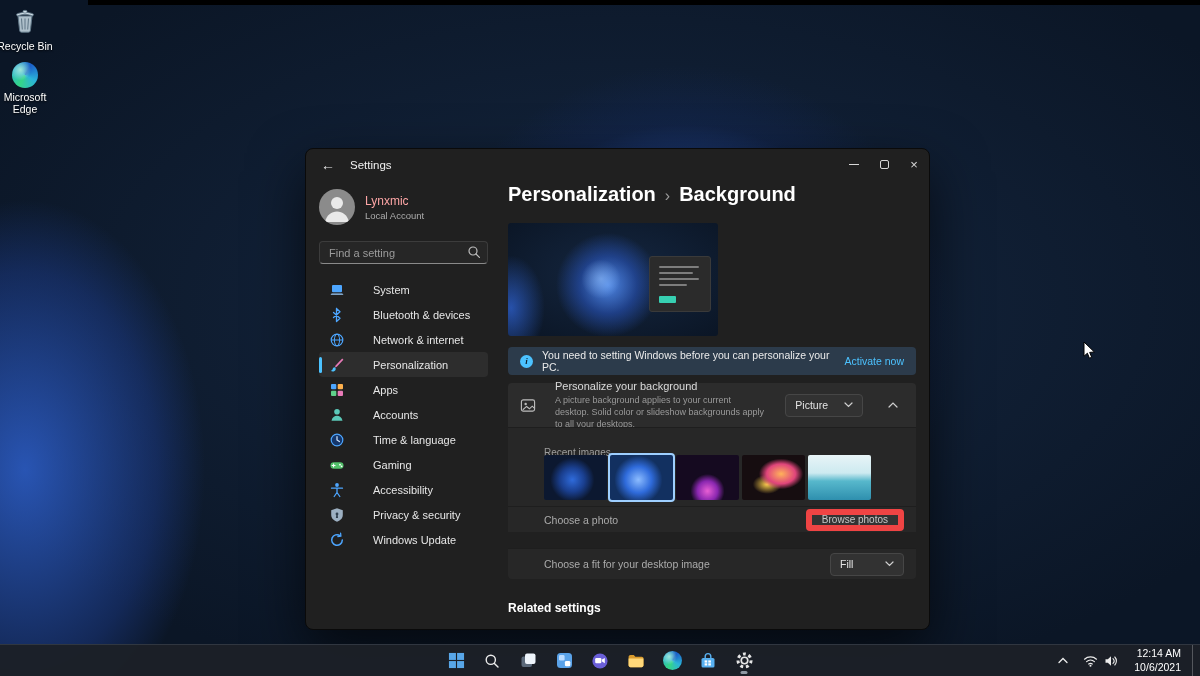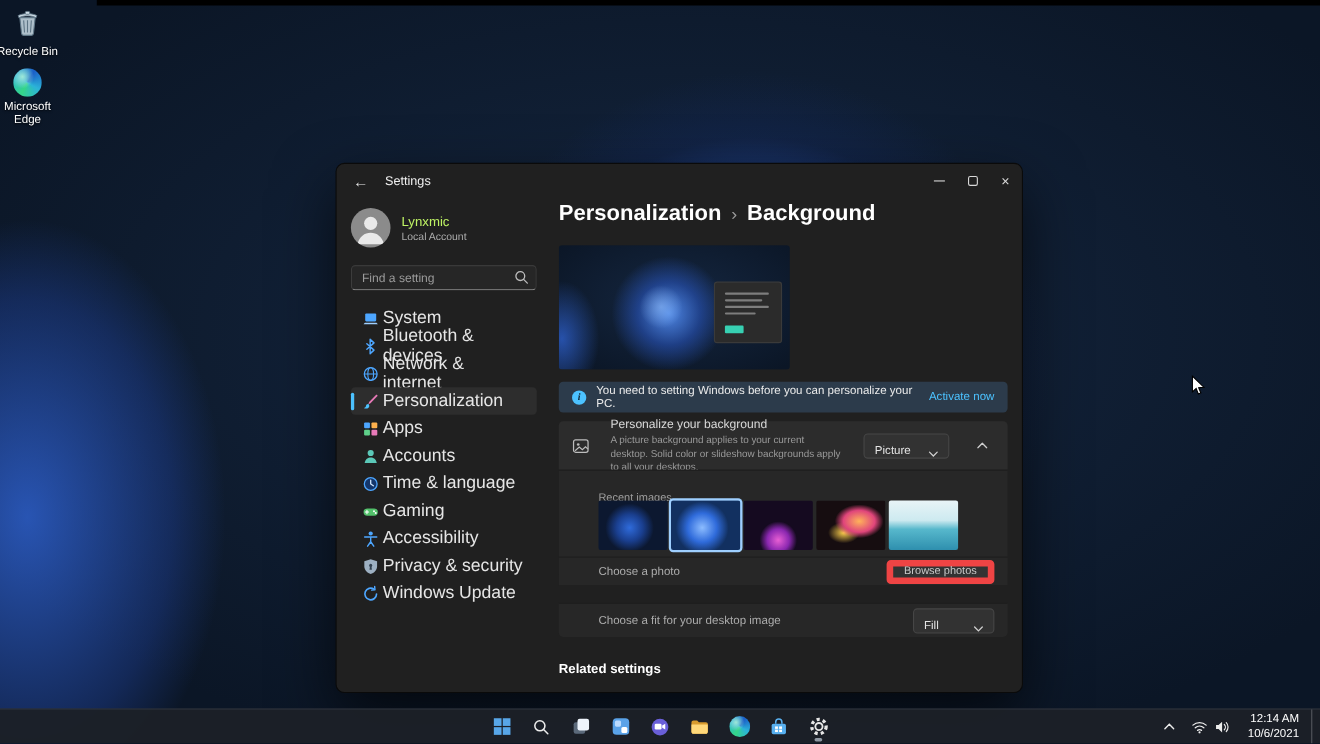--- a/index.html
+++ b/index.html
@@ -37,31 +37,31 @@
   .cap-btn { width: 30px; height: 31px; display: flex; align-items: center; justify-content: center; color: #d8d8d8; }
   .glyph-min { width: 10px; height: 1px; background: #d8d8d8; }
   .glyph-max { width: 9px; height: 9px; border: 1px solid #d8d8d8; border-radius: 2px; }
   .glyph-close { font-size: 13px; line-height: 1; }
 
   
   .sidebar { position: absolute; left: 0; top: 32px; bottom: 0; width: 195px; padding: 4px 13px 0 13px; }
   .account { display: flex; align-items: center; gap: 10px; margin-top: 4px; }
   .avatar { width: 36px; height: 36px; border-radius: 50%; background: #8b8b8b; overflow: hidden; flex: 0 0 auto;
     display: flex; align-items: center; justify-content: center; }
-  .acc-name { font-size: 12px; color: #bef264; }
+  .acc-name { font-size: 12px; color: #fca5a5; }
   .acc-type { font-size: 9.5px; color: #ababab; margin-top: 2px; }
   .search-wrap { position: relative; margin-top: 16px; }
   .search-wrap input { width: 100%; height: 23px; background: #262626; border: 1px solid #3c3c3c; border-bottom: 1px solid #8a8a8a;
     border-radius: 4px; color: #fff; font-size: 11px; padding: 0 26px 0 9px; outline: none;
     font-family: "Liberation Sans", sans-serif; }
   .search-wrap input::placeholder { color: #9b9b9b; }
   .search-ic { position: absolute; right: 7px; top: 4px; }
   .nav { margin-top: 13px; display: flex; flex-direction: column; }
-  .nav-item { position: relative; display: flex; align-items: center; gap: 3px; height: 25px; padding: 0 10px;
-    border-radius: 4px; font-size: 16px; color: #e6e6e6; cursor: default; }
+  .nav-item { position: relative; display: flex; align-items: center; gap: 28px; height: 25px; padding: 0 10px;
+    border-radius: 4px; font-size: 11px; color: #e6e6e6; cursor: default; }
   .nav-item.selected { background: #2d2d2d; }
   .nav-item.selected::before { content: ""; position: absolute; left: 0; top: 4.5px; width: 3px; height: 16px;
     background: #4cc2ff; border-radius: 2px; }
   .nico { width: 16px; height: 16px; display: flex; align-items: center; justify-content: center; flex: 0 0 auto; }
 
   
   .breadcrumb { position: absolute; left: 202px; top: 34px; display: flex; align-items: center; gap: 9px;
     font-size: 20px; font-weight: bold; color: #fff; }
   .crumb-sep { color: #9a9a9a; font-size: 16px; font-weight: normal; padding-top: 2px; }
 
@@ -82,21 +82,21 @@
     display: flex; align-items: center; justify-content: center; flex: 0 0 auto; font-family: "Liberation Serif", serif; font-style: italic; }
   .banner-text { flex: 1; font-size: 10.5px; color: #eaeaea; }
   .banner-link { font-size: 10.5px; color: #4cc2ff; cursor: default; }
 
   .card { position: absolute; left: 202px; width: 408px; background: #2c2c2c; }
   .card-header { top: 234px; height: 44px; border-radius: 4px 4px 0 0; display: flex; align-items: center; gap: 19px; padding: 0 12px; }
   .card-texts { flex: 1; min-width: 0; }
   .card-title { font-size: 11px; color: #d9d9d9; }
   .card-desc { font-size: 9px; color: #9a9a9a; margin-top: 2px; line-height: 1.35; max-width: 252px; }
   .dropdown { height: 23px; background: #323232; border: 1px solid #464646; border-radius: 4px; display: flex;
-    align-items: flex-end; gap: 16px; padding: 0 9px; font-size: 10.5px; color: #e4e4e4; cursor: default; }
+    align-items: center; gap: 16px; padding: 0 9px; font-size: 10.5px; color: #e4e4e4; cursor: default; }
   .chev-btn { width: 22px; height: 22px; display: flex; align-items: center; justify-content: center; }
 
   .card-body { top: 278px; height: 95px; background: #272727; border-top: 1px solid #1e1e1e; }
   .recent-label { position: absolute; left: 36px; top: 19px; font-size: 10px; color: #9d9d9d; }
   .thumbs { position: absolute; left: 36px; top: 27px; display: flex; gap: 3px; }
   .thumb { width: 63px; height: 45px; border-radius: 2px; cursor: default; }
   .thumb.sel { box-shadow: 0 0 0 2px #9ecfff; }
   .t1 { background: radial-gradient(circle 22px at 45% 55%, #2f6bdb, #1a3f8f 55%, #0c1830 100%), #0c1830; }
   .t2 { background: radial-gradient(circle 24px at 45% 55%, #8cbcff, #2f6bdb 55%, #123060 100%), #123060; }
   .t3 { background: radial-gradient(circle 20px at 50% 80%, #e85fd4, #8a27b0 50%, transparent 85%), #150a20; }

